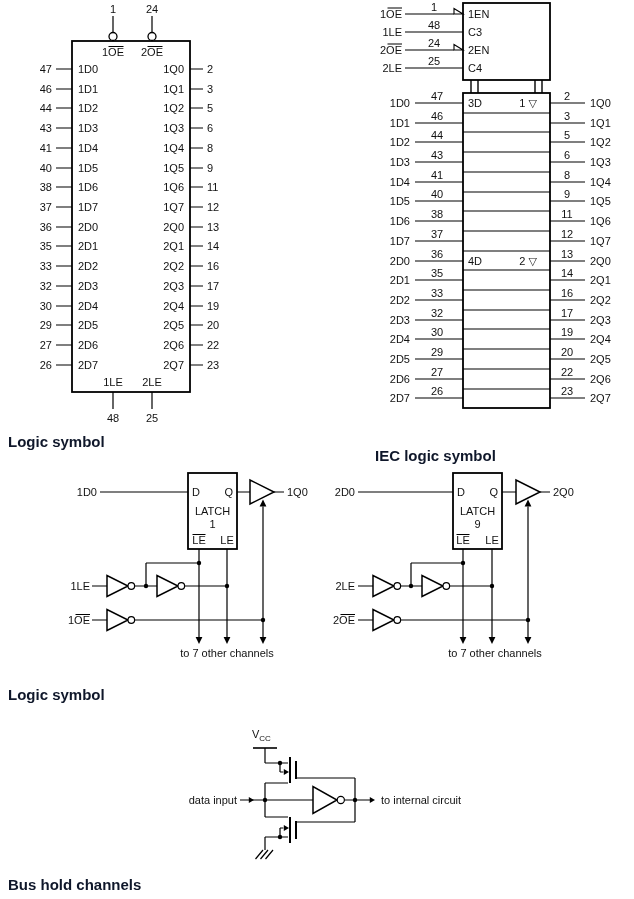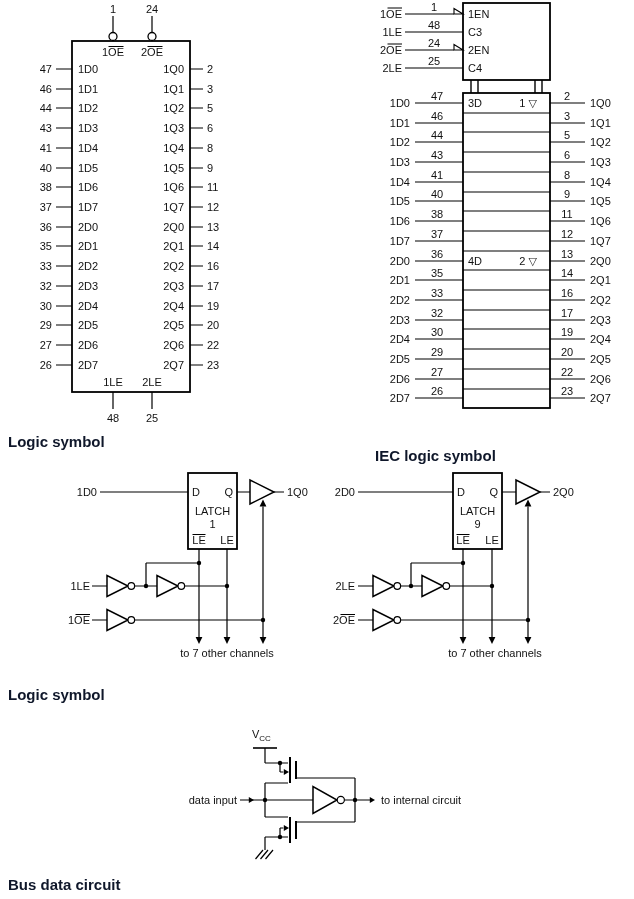--- a/index.html
+++ b/index.html
@@ -306,15 +306,15 @@
     <polygon class="arr" points="254,90 248.8,87 248.8,93"></polygon>
     <polygon class="arr" points="375,90 369.8,87 369.8,93"></polygon>
     <circle cx="280" cy="53" r="2.2" class="dot"></circle>
       <circle cx="265" cy="90" r="2.2" class="dot"></circle>
     <circle cx="355" cy="90" r="2.2" class="dot"></circle>
       <circle cx="280" cy="127" r="2.2" class="dot"></circle>
     <text x="252" y="28"><tspan>V</tspan><tspan dy="2.5" class="sm">CC</tspan></text>
     <text x="237" y="94" text-anchor="end">data input</text>
     <text x="381" y="94">to internal circuit</text>
   </svg>
-  <div class="heading" style="left:8px;top:876px">Bus data circuit</div>
+  <div class="heading" style="left:8px;top:876px">Bus hold channels</div>
 
 </div>
 
 </body></html>

